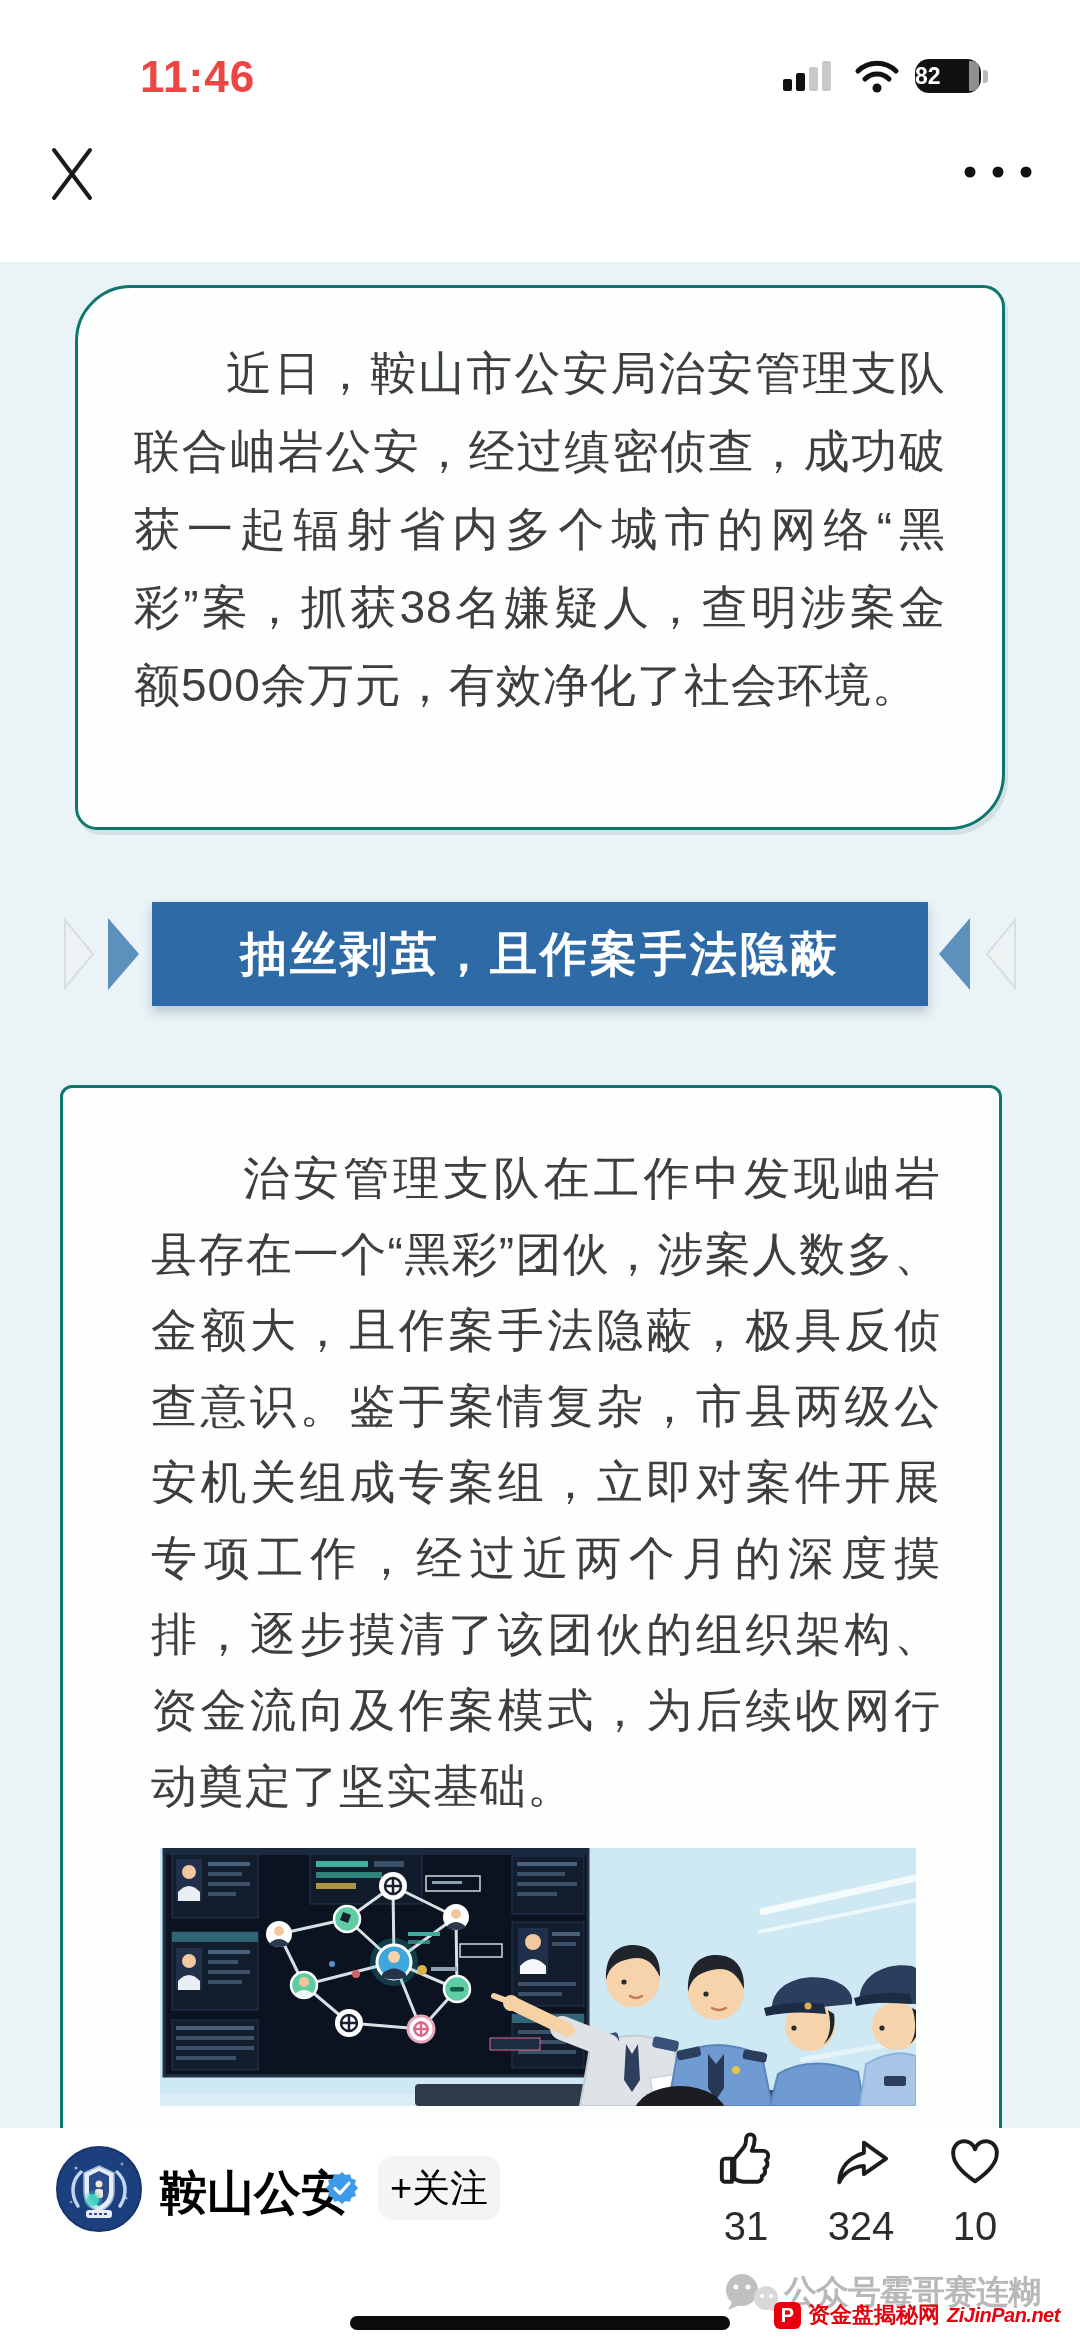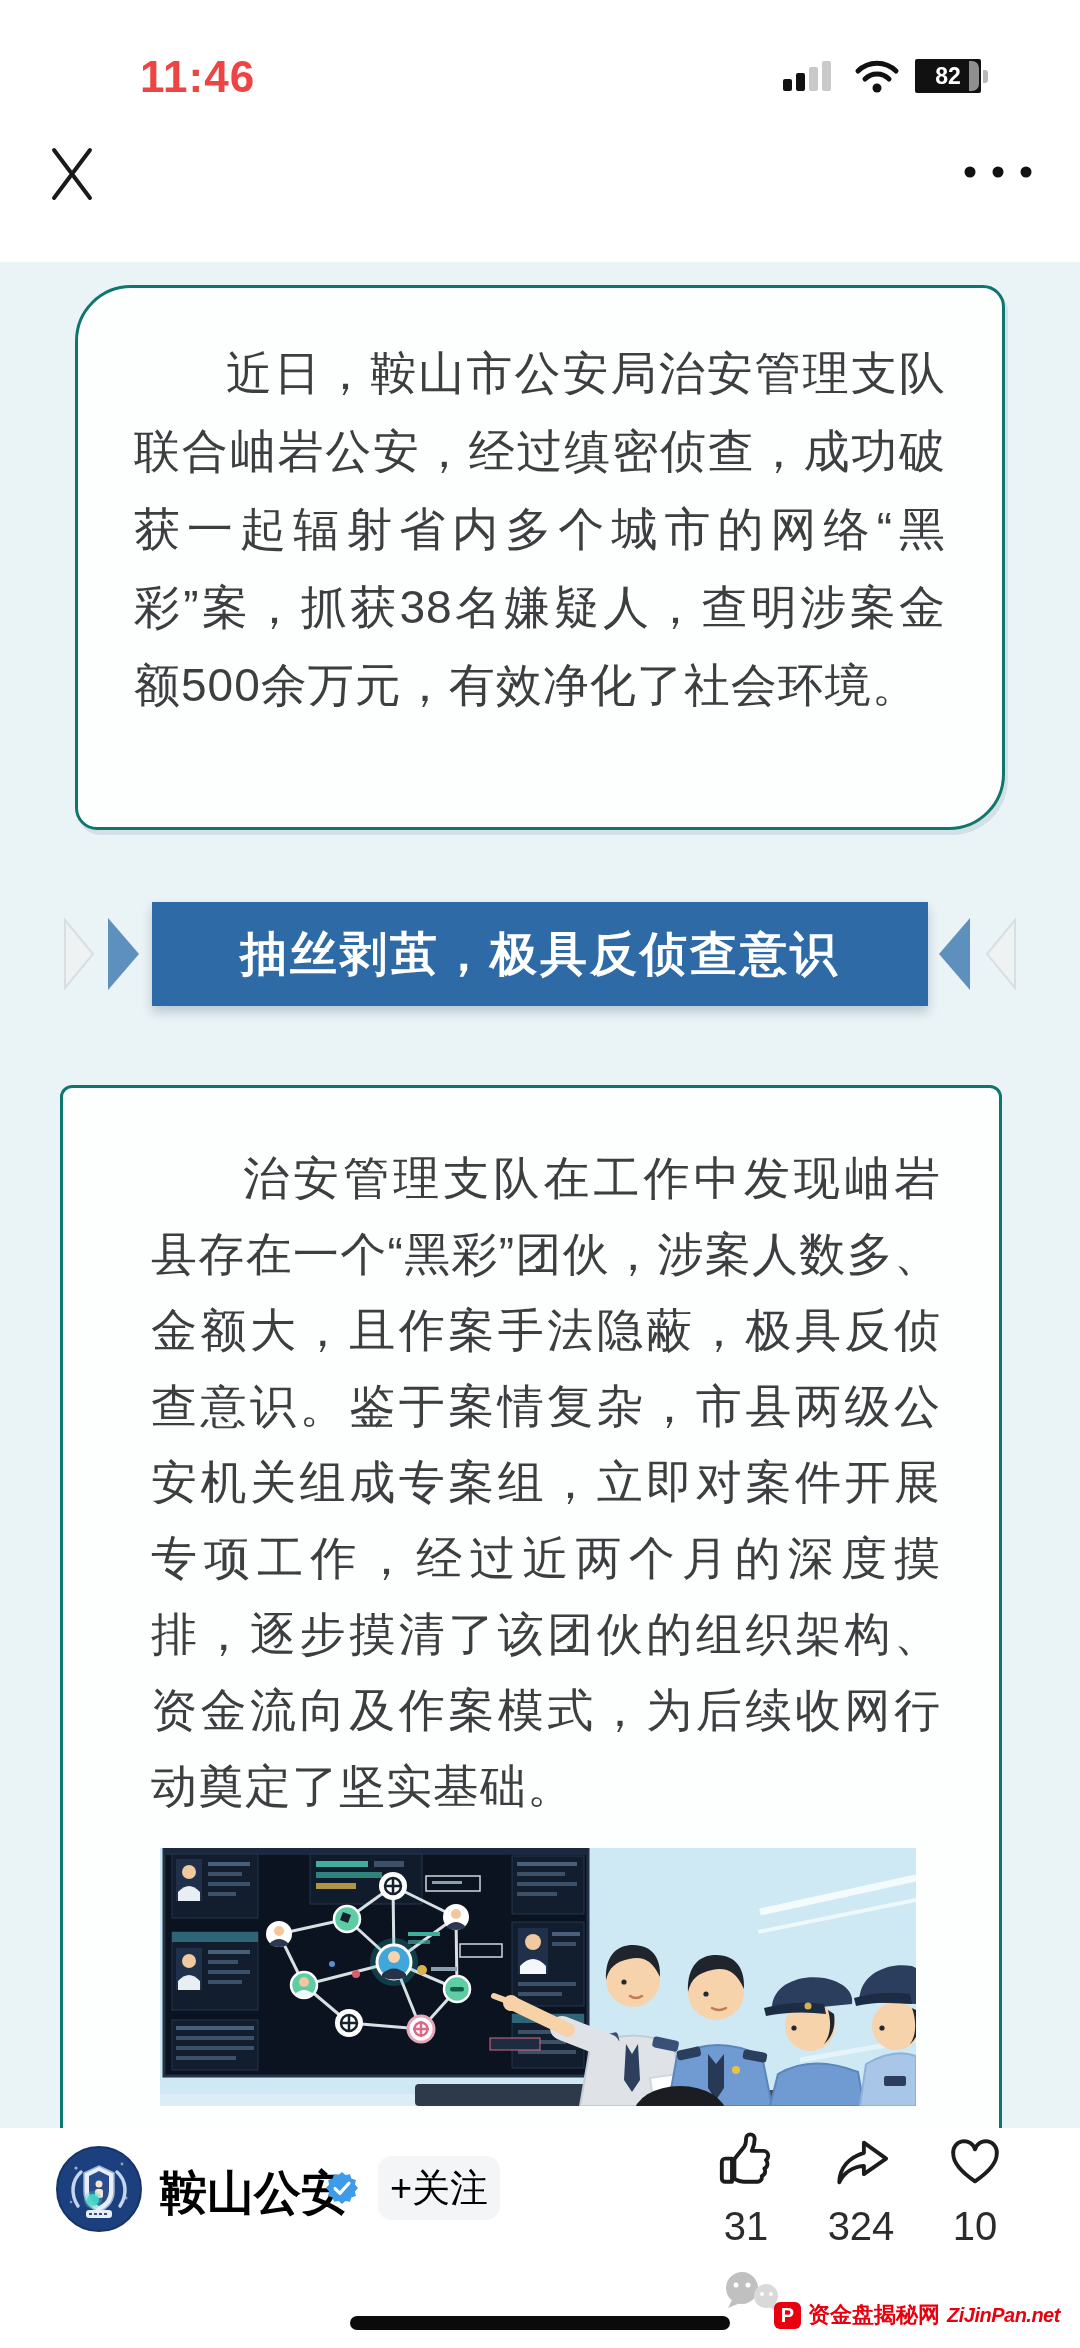--- a/index.html
+++ b/index.html
@@ -2,21 +2,21 @@
 <html><head>
 <meta charset="utf-8">
 <style>
   html,body{margin:0;padding:0;background:#ffffff;}
   .phone{position:relative;width:1080px;height:2348px;background:#ffffff;overflow:hidden;
          font-family:"Liberation Sans",sans-serif;}
   
   .statusbar{position:absolute;left:0;top:0;width:1080px;height:110px;background:#fff;}
   .time{position:absolute;left:140px;top:52px;font-size:44px;font-weight:700;color:#ef4444;letter-spacing:1px;}
   .sb-icons{position:absolute;right:92px;top:58px;display:flex;align-items:center;gap:14px;}
-  .battery{position:relative;width:66px;height:34px;background:#111;border-radius:2px;display:flex;align-items:center;justify-content:center;}
+  .battery{position:relative;width:66px;height:34px;background:#111;border-radius:14px;display:flex;align-items:center;}
   .battery .lvl{position:absolute;right:2px;top:2px;width:10px;height:30px;background:#8f8f8f;border-radius:0 7px 7px 0;}
   .battery span{position:relative;color:#fff;font-size:23px;font-weight:700;z-index:2;}
   .bat-nub{width:5px;height:13px;background:#b9b9b9;border-radius:0 3px 3px 0;margin-left:2px;}
   
   .navbar{position:absolute;left:0;top:110px;width:1080px;height:152px;background:#fff;}
   .closebtn{position:absolute;left:38px;top:28px;width:70px;height:70px;cursor:pointer;}
   .morebtn{position:absolute;right:42px;top:42px;width:80px;height:40px;cursor:pointer;}
   
   .content{position:absolute;left:0;top:262px;width:1080px;height:1866px;background:#eaf3f6;overflow:hidden;}
   .card{box-sizing:border-box;background:#fdffff;border:3px solid #0f766e;}
@@ -104,21 +104,21 @@
     </div>
 
     <div class="bannerrow">
       <svg class="tri" style="left:62px" viewBox="0 0 34 76">
         <polygon points="3,4 31,38 3,72" fill="#eef2f3" stroke="#d7dfe2" stroke-width="2"></polygon>
         </svg>
       <svg class="tri" style="left:106px" viewBox="0 0 34 76">
         <polygon points="2,2 33,38 2,74" fill="#5d90bd"></polygon>
         </svg>
       <div class="banner">
-        <span>抽丝剥茧，极具反侦查意识</span>
+        <span>抽丝剥茧，且作案手法隐蔽</span>
       </div>
       <svg class="tri" style="left:938px" viewBox="0 0 34 76">
         <polygon points="32,2 1,38 32,74" fill="#5d90bd"></polygon>
         </svg>
       <svg class="tri" style="left:984px" viewBox="0 0 34 76">
         <polygon points="31,4 3,38 31,72" fill="#eef2f3" stroke="#d7dfe2" stroke-width="2"></polygon>
         </svg>
     </div>
 
     <div class="card card2">
@@ -359,20 +359,21 @@
       <svg width="62" height="42" viewBox="0 0 62 42">
         <circle cx="20" cy="18" r="16" fill="#9a9a9a"></circle>
         <path d="M10 30 L6 38 L18 33 Z" fill="#9a9a9a"></path>
         <circle cx="14" cy="15" r="2.5" fill="#fff"></circle>
           <circle cx="26" cy="15" r="2.5" fill="#fff"></circle>
         <circle cx="44" cy="26" r="12" fill="#c2c2c2"></circle>
         <path d="M52 34 L56 41 L46 37 Z" fill="#c2c2c2"></path>
         <circle cx="40" cy="24" r="2" fill="#fff"></circle>
           <circle cx="49" cy="24" r="2" fill="#fff"></circle>
       </svg>
+      <span>公众号霉哥赛连糊</span>
     </div>
     <div class="wm-red">
       <div class="plogo">P</div>
       <span class="site">资金盘揭秘网</span>
       <span class="dom">ZiJinPan.net</span>
     </div>
 
     <div class="homebar"></div>
   </div>
 </div>

